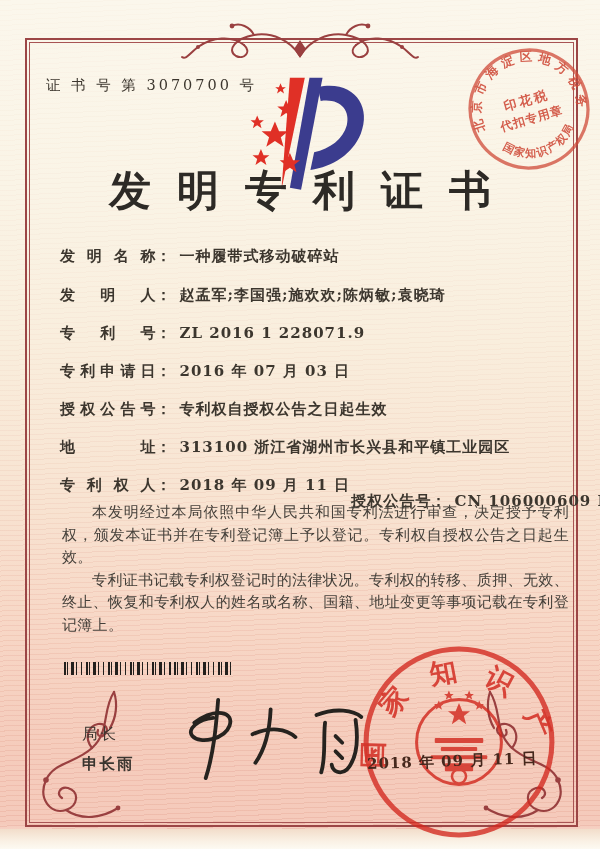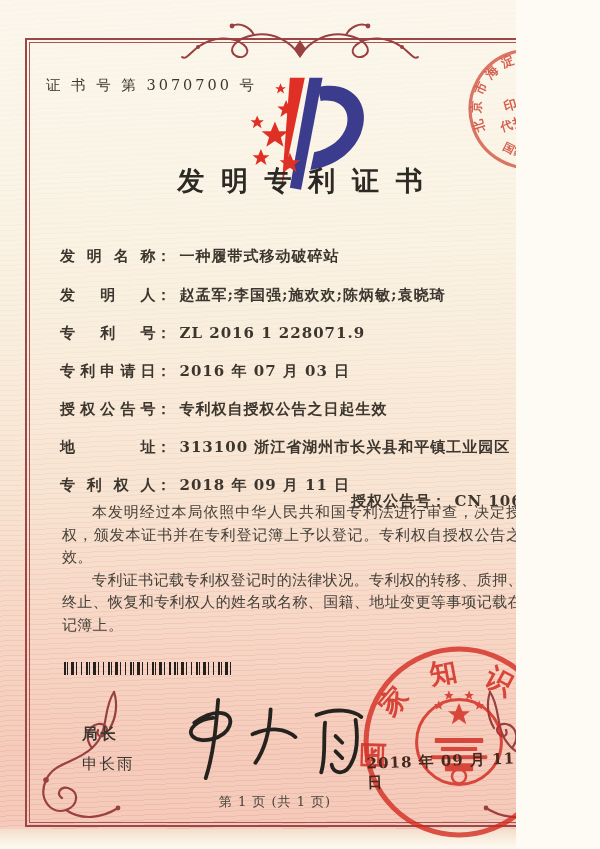--- a/index.html
+++ b/index.html
@@ -1,57 +1,57 @@
 <!DOCTYPE html>
 <html><head>
 <meta charset="utf-8">
 <style>
   * { margin:0; padding:0; box-sizing:border-box; }
   body { width:600px; height:849px; font-family:"DejaVu Serif","Liberation Serif",serif; background:#fdfbf4; }
-  .page { position:relative; width:516px; height:849px; overflow:hidden;
+  .page { position:relative; width:600px; height:849px; overflow:hidden;
     background:
       linear-gradient(180deg,#fbf7ec 0%, #faf4e6 22%, #f9eedd 40%, #f8e4d2 58%, #f7d6c5 75%, #f5ccbc 88%, #f5cabb 97%, #f8ece0 100%);
   }
   .waves { position:absolute; inset:0; pointer-events:none;
     background: repeating-linear-gradient(177.5deg, rgba(214,122,104,0.18) 0 1px, rgba(255,255,255,0) 1px 5px);
     -webkit-mask-image: linear-gradient(180deg, rgba(0,0,0,0.12) 0%, rgba(0,0,0,0.25) 40%, rgba(0,0,0,0.8) 75%, #000 100%);
     mask-image: linear-gradient(180deg, rgba(0,0,0,0.12) 0%, rgba(0,0,0,0.25) 40%, rgba(0,0,0,0.8) 75%, #000 100%);
   }
   .frame { position:absolute; left:25px; top:38px; width:553px; height:789px; border:2px solid #9c4646; }
   .frame::before { content:''; position:absolute; inset:2px; border:1px solid #a85454; }
   .page-edge-bottom { position:absolute; left:0; right:0; top:829px; height:20px;
     background:linear-gradient(180deg,#f2ddca 0%, #f9efe2 55%, #fdfaf2 100%); }
 
   .cert-number { position:absolute; left:46px; top:76px; font-size:14.5px; letter-spacing:3px; color:#3c362e; }
 
   .logo { position:absolute; left:232px; top:74px; width:140px; height:124px; }
 
   .title { position:absolute; left:0; top:163px; width:600px; text-align:center;
-    font-size:27px; font-weight:bold; color:#2d2a26; letter-spacing:0.62em; text-indent:0.62em; }
+    font-size:42px; font-weight:bold; color:#2d2a26; letter-spacing:0.62em; text-indent:0.62em; }
 
   .fields { position:absolute; left:60px; top:247px; width:492px; font-size:15px; color:#3c362e; }
   .frow { position:absolute; left:0; white-space:nowrap; letter-spacing:0.5px;font-weight:bold; }
   .flabel { display:inline-block; width:96px; text-align:justify; text-align-last:justify; vertical-align:bottom; }
   .fcolon { display:inline-block; margin-right:8px; }
   .fvalue { letter-spacing:1px; }
   .fpair2 { position:absolute; left:255px; top:16px; white-space:nowrap;margin-left:36px; }
   .fpair2 .flabel { width:80px; margin-right:0; }
 
   .paras { position:absolute; left:62px; top:501px; width:507px; font-size:15px;
     line-height:22.5px; color:#45403a; letter-spacing:0.3px; text-align:justify; }
   .paras p { text-indent:2em; }
 
   .barcode { position:absolute; left:64px; top:662px; width:167px; height:13px;
     background:
       repeating-linear-gradient(90deg,#23201d 0 2px, transparent 2px 3px, #23201d 3px 4px, transparent 4px 7px,
         #23201d 7px 10px, transparent 10px 12px, #23201d 12px 13px, transparent 13px 17px,
         #23201d 17px 18.5px, transparent 18.5px 22px); }
 
-  .sig-role { position:absolute; left:82px; top:724px; font-size:15.5px; color:#3a352f; letter-spacing:3px; font-weight:bold; }
-  .sig-name { position:absolute; left:82px; top:754px; font-size:15.5px; color:#3a352f; letter-spacing:2px; font-weight:normal; }
+  .sig-role { position:absolute; left:82px; top:724px; font-size:15.5px; color:#3a352f; letter-spacing:3px; font-weight:normal; }
+  .sig-name { position:absolute; left:82px; top:754px; font-size:15.5px; color:#3a352f; letter-spacing:2px; font-weight:bold; }
   .sig-hand { position:absolute; left:158px; top:692px; width:210px; height:92px; }
 
   .seal { position:absolute; left:358px; top:641px; width:202px; height:202px; opacity:0.92; }
   .seal-date { position:absolute; left:367px; top:752px; font-size:15px; color:#46281d; letter-spacing:1px;
     transform:rotate(-2deg); font-weight:bold; }
 
   .tax-stamp { position:absolute; left:460px; top:40px; width:138px; height:138px;
     transform:rotate(-16deg); opacity:0.88; }
 
   .orn-top { position:absolute; left:178px; top:16px; width:244px; height:52px; }
@@ -221,14 +221,13 @@
         <textPath href="#taxTop" startOffset="2" textLength="206" lengthAdjust="spacing">北京市海淀区地方税务局</textPath>
       </text>
       <text x="75" y="70" font-size="14" font-weight="bold" fill="#cf4a38" text-anchor="middle" letter-spacing="3">印花税</text>
       <text x="75" y="90" font-size="13" font-weight="bold" fill="#cf4a38" text-anchor="middle" letter-spacing="1">代扣专用章</text>
       <text font-size="12" font-weight="bold" fill="#cf4a38">
         <textPath href="#taxBot" startOffset="2" textLength="92" lengthAdjust="spacing">国家知识产权局</textPath>
       </text>
     </svg>
   </span>
 
-  <div class="footer-page">第 1 页 (共 1 页)</div>
 </div>
 
 </body></html>

